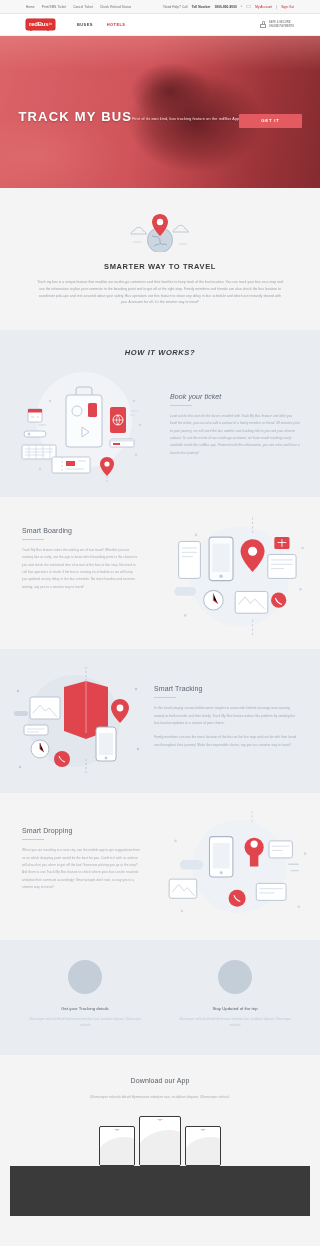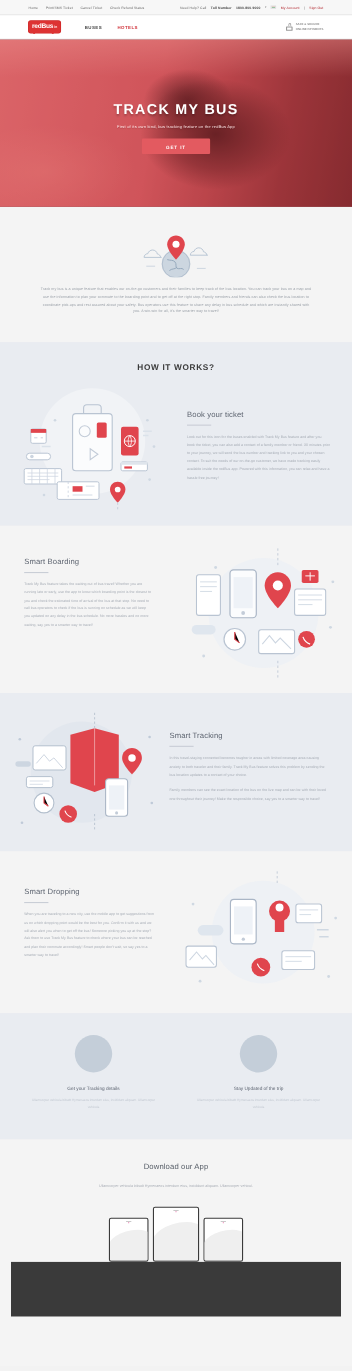--- a/index.html
+++ b/index.html
@@ -80,21 +80,21 @@
       radial-gradient(ellipse 120px 60px at 40px 120px, rgba(255,160,150,.30) 0%, rgba(0,0,0,0) 70%),
       linear-gradient(100deg, #e8767a 0%, #e06a70 22%, #d85f66 44%, #b8484f 62%, #8e3238 80%, #6e2429 100%);
   }
   .hero-photo:after {
     content:""; position:absolute; left:0; right:0; top:0; height:34px;
     background: linear-gradient(to bottom, rgba(255,175,170,.45), rgba(255,175,170,0));
   }
   .hero-shade { position:absolute; inset:0; background: rgba(190,60,62,.30); }
   .hero-inner {
     position: relative; z-index: 3; height: 100%;
-    display: flex; flex-direction: column; align-items: center; justify-content: center;
+    display: flex; flex-direction: row; align-items: center; justify-content: center;
     padding-top: 8px;
   }
   .hero-title {
     color: #fff; font-size: 13px; font-weight: bold; letter-spacing: 1.2px;
     text-shadow: 0 1px 2px rgba(0,0,0,.25);
   }
   .hero-sub {
     color: #ffe9e9; font-size: 3.6px; margin-top: 6px; letter-spacing: .2px;
     text-shadow: 0 1px 1px rgba(0,0,0,.2);
   }
@@ -113,21 +113,21 @@
     letter-spacing: .08px;
   }
 
   
   .smarter { padding: 22px 20px 24px; background: #f4f4f4; }
   .globe-ill { height: 42px; display: flex; align-items: center; justify-content: center; }
   .smarter h2 { margin-top: 10px; }
   .smarter .para { margin: 8px auto 0; max-width: 246px; }
 
   
-  .how { background: #e9ecf1; padding: 18px 0 14px; }
+  .how { background: #e9ecf1; padding: 18px 0 14px; font-style: italic; }
   .how h2 { margin-bottom: 8px; }
   .how-row { display: flex; align-items: flex-start; padding: 0 14px; }
   .how-ill { width: 150px; flex: none; }
   .how-copy { flex: 1; padding: 28px 6px 0 6px; }
   .blk-title { font-size: 7px; color: #5d6470; letter-spacing: .1px; font-weight: normal; }
   .rule { width: 22px; height: 1px; background: #c9ced6; margin: 5px 0 7px; }
   .blk-para { font-size: 3.2px; line-height: 2.3; color: #a6acb5; letter-spacing: .05px; }
 
   
   .boarding { background: #f4f4f4; padding: 14px 0 10px; display: flex; }
@@ -251,20 +251,21 @@
         <path d="M37 36c2-2 5-1 7-3" stroke="#8fa4b8" stroke-width=".8" fill="none"></path>
         <path d="M43 4c-4.4 0-8 3.6-8 8 0 6 8 14 8 14s8-8 8-14c0-4.4-3.6-8-8-8z" fill="#e0454d"></path>
         <circle cx="43" cy="12" r="3.2" fill="#fff"></circle>
         <path d="M14 24c0-2 1.6-3.4 3.4-3.4.5-2 2.3-3.3 4.3-3.3 2.2 0 4 1.5 4.3 3.6 1.7.2 3 1.6 3 3.1" stroke="#b9c6d4" stroke-width=".9" fill="none"></path>
         <path d="M14 24h16" stroke="#b9c6d4" stroke-width=".9"></path>
         <path d="M56 22c0-2 1.6-3.4 3.4-3.4.5-2 2.3-3.3 4.3-3.3 2.2 0 4 1.5 4.3 3.6 1.7.2 3 1.6 3 3.1" stroke="#b9c6d4" stroke-width=".9" fill="none"></path>
         <path d="M56 22h16" stroke="#b9c6d4" stroke-width=".9"></path>
         <path d="M24 32h-8M70 34h-8" stroke="#ccd6e0" stroke-width=".9"></path>
       </svg>
     </div>
+    <h2 class="sec-title-center">SMARTER WAY TO TRAVEL</h2>
     <p class="para">Track my bus is a unique feature that enables our on-the-go customers and their families to keep track of the bus location. You can track your bus on a map and use the information to plan your commute to the boarding point and to get off at the right stop. Family members and friends can also check the bus location to coordinate pick-ups and rest assured about your safety. Bus operators use this feature to share any delay in bus schedule and which are instantly shared with you. A win-win for all, it's the smarter way to travel!</p>
   </div>
 
   <div class="how">
     <h2 class="sec-title-center">HOW IT WORKS?</h2>
     <div class="how-row">
       <div class="how-ill">
         <svg viewBox="0 0 150 118" class="ill-svg">
           <circle cx="70" cy="55" r="48" fill="#f1f3f6"></circle>
           <rect x="52" y="30" width="36" height="52" rx="3" fill="#fbfcfd" stroke="#b9c4d2" stroke-width="1"></rect>

